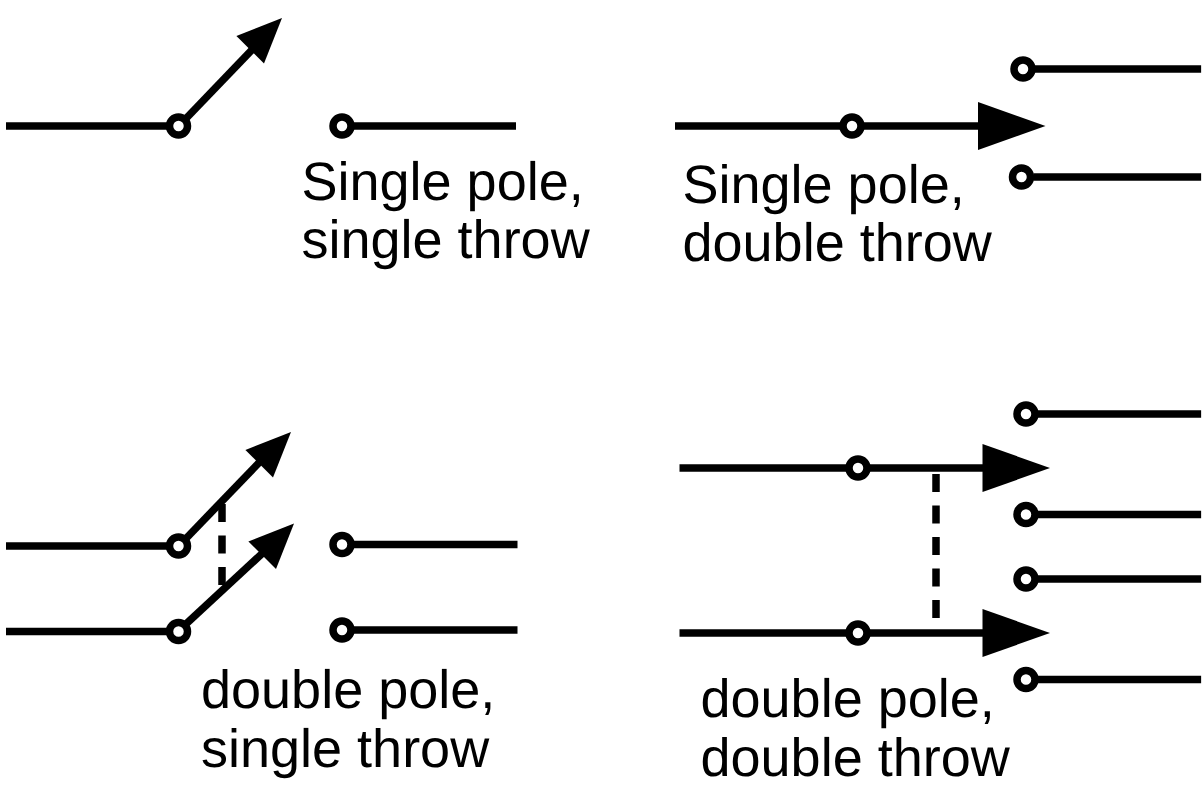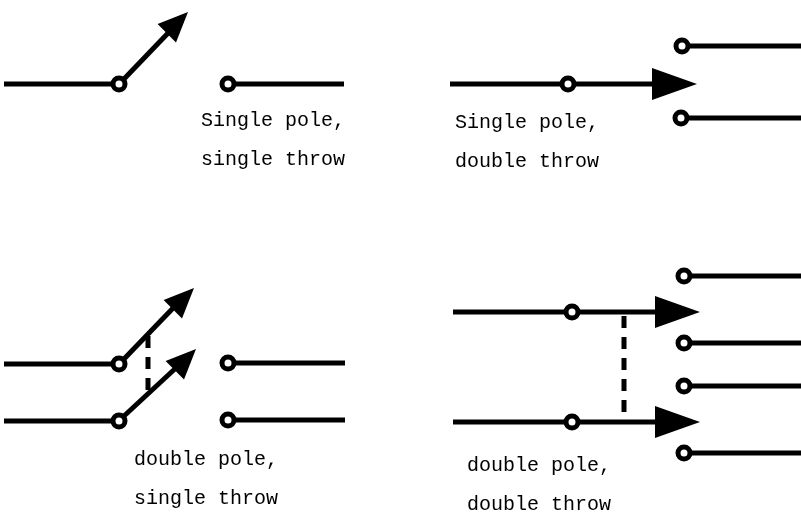--- a/index.html
+++ b/index.html
@@ -12,25 +12,24 @@
     overflow:hidden;
     font-family:"Liberation Sans", sans-serif;
   }
   .canvas svg { position:absolute; left:0; top:0; }
   .wire  { stroke:var(--ink); stroke-width:5; fill:none; }
   .wire-dashed { stroke:var(--ink); stroke-width:5; fill:none; stroke-dasharray:12 9; }
   .terminal { fill:var(--bg); stroke:var(--ink); stroke-width:5; }
   .arrowhead { fill:var(--ink); stroke:none; }
   .label {
     position:absolute;
-    font-size:20px;
+    font-size:36px;
     line-height:39px;
     color:var(--ink);
     white-space:nowrap;
-    font-family:Liberation Mono, monospace;
   }
 </style>
 </head>
 <body>
 
 <div class="canvas">
 
   <svg width="801" height="532" viewBox="0 0 801 532">
 
     <g>

